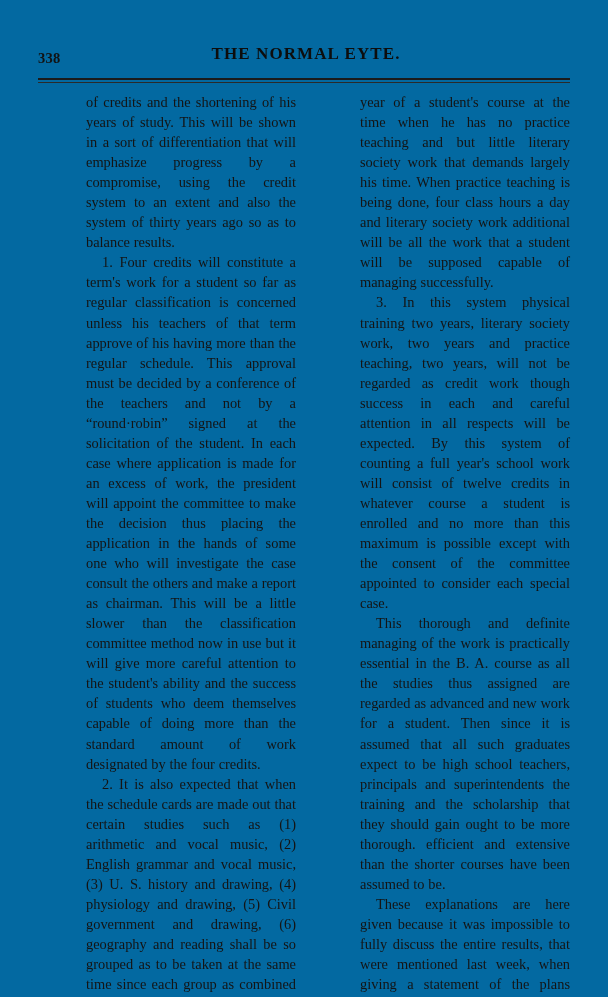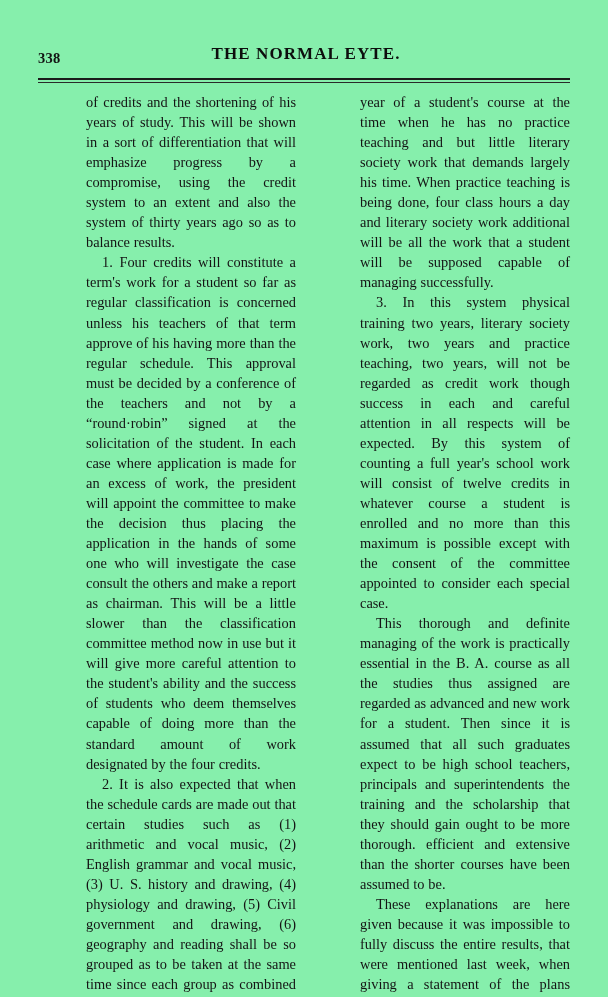--- a/index.html
+++ b/index.html
@@ -12,21 +12,21 @@
     height: 997px;
     position: relative;
     font-family: "Liberation Serif", "DejaVu Serif", serif;
     color: #111111;
     overflow: hidden;
   }
 
   .page {
     position: absolute;
     inset: 0;
-    background: #86efac;
+    background: #0369a1;
   }
 
   
   .running-head {
     position: absolute;
     left: 38px;
     top: 44px;
     width: 532px;
     height: 26px;
   }

